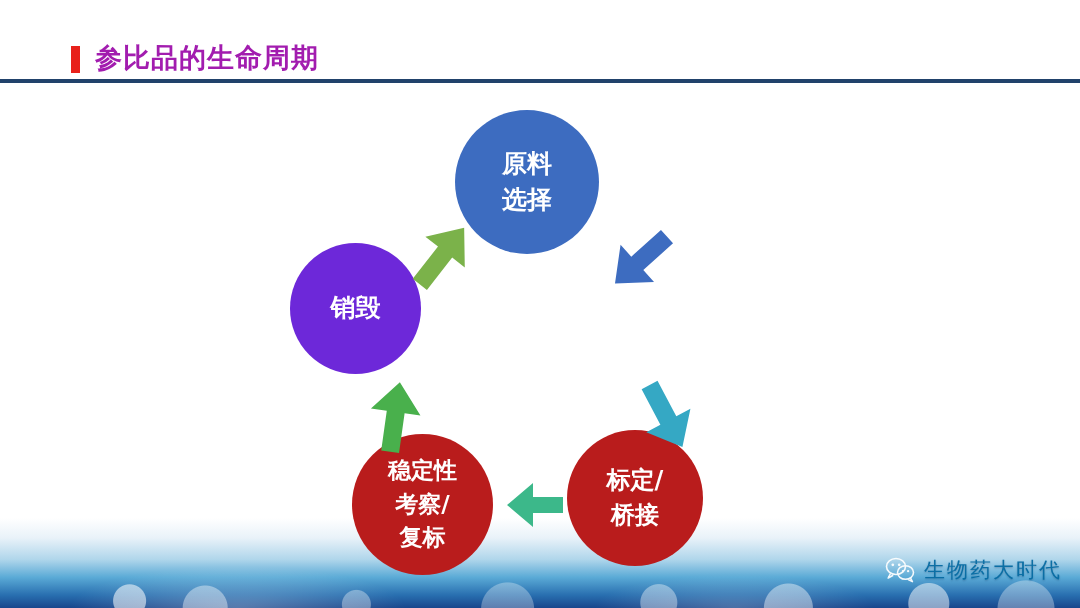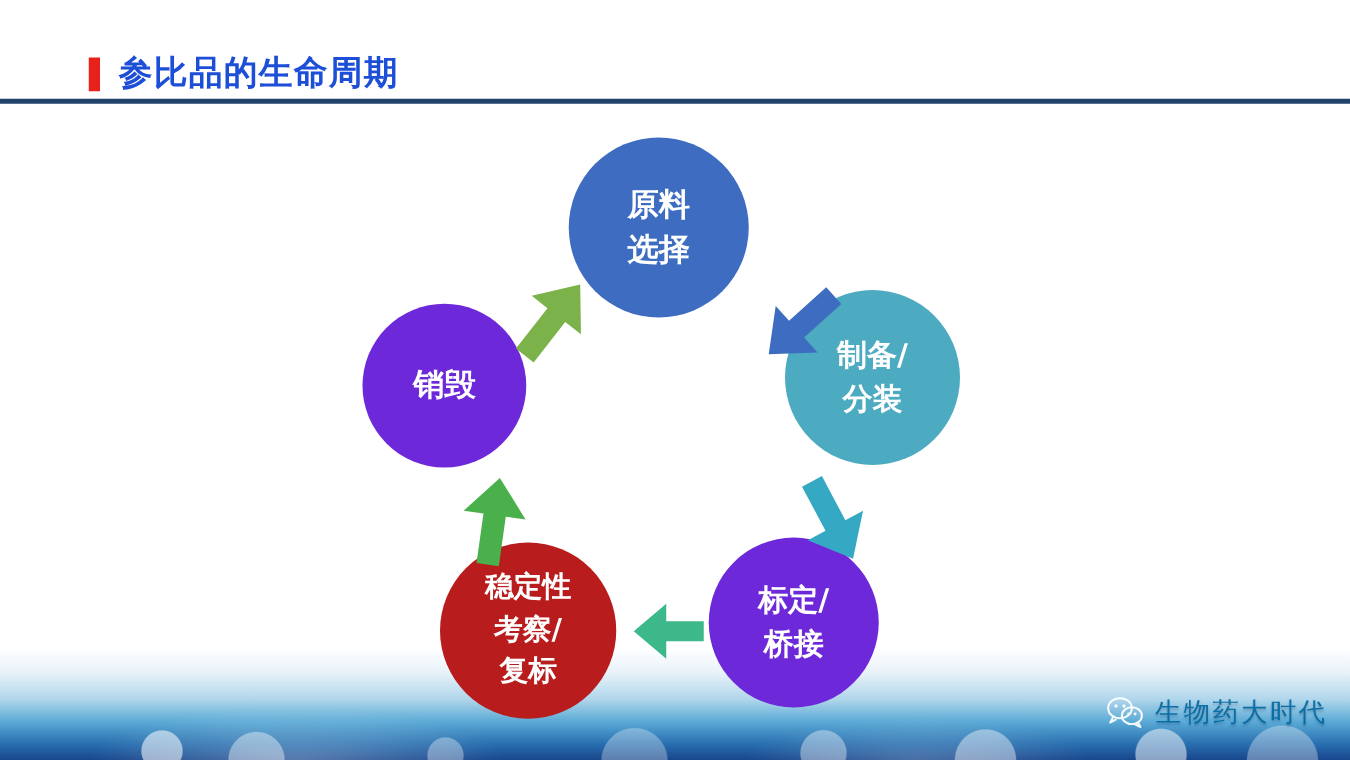--- a/index.html
+++ b/index.html
@@ -73,21 +73,21 @@
     width: 9px;
     height: 27px;
     background: #e8211b;
   }
   .title-text {
     position: absolute;
     left: 95px;
     top: 2px;
     font-size: 27px;
     font-weight: bold;
-    color: #1d4ed8;
+    color: #a21caf;
     letter-spacing: 1px;
     white-space: nowrap;
     font-family: "DejaVu Sans", "Liberation Sans", sans-serif;
   }
   .title-rule {
     position: absolute;
     left: 0;
     top: 79px;
     width: 1080px;
     height: 4px;
@@ -177,26 +177,22 @@
     <div class="title-accent" style="background: rgb(232, 33, 27);"></div>
     <div class="title-text">参比品的生命周期</div>
   </div>
   <div class="title-rule" style="background: rgb(33, 66, 107);"></div>
 
   <div class="node" id="node-raw-material" style="background: rgb(61, 108, 192);">
     <span class="ln">原料</span>
     <span class="ln">选择</span>
   </div>
 
-  <div class="node" id="node-preparation" style="background: rgb(76, 171, 192);">
-    <span class="ln">制备/</span>
-    <span class="ln">分装</span>
-  </div>
-
-  <div class="node" id="node-calibration" style="background: #6d28d9;">
+
+  <div class="node" id="node-calibration" style="background: #b91c1c;">
     <span class="ln">标定/</span>
     <span class="ln">桥接</span>
   </div>
 
   <div class="node" id="node-stability" style="background: #b91c1c;">
     <span class="ln">稳定性</span>
     <span class="ln">考察/</span>
     <span class="ln">复标</span>
   </div>
 

